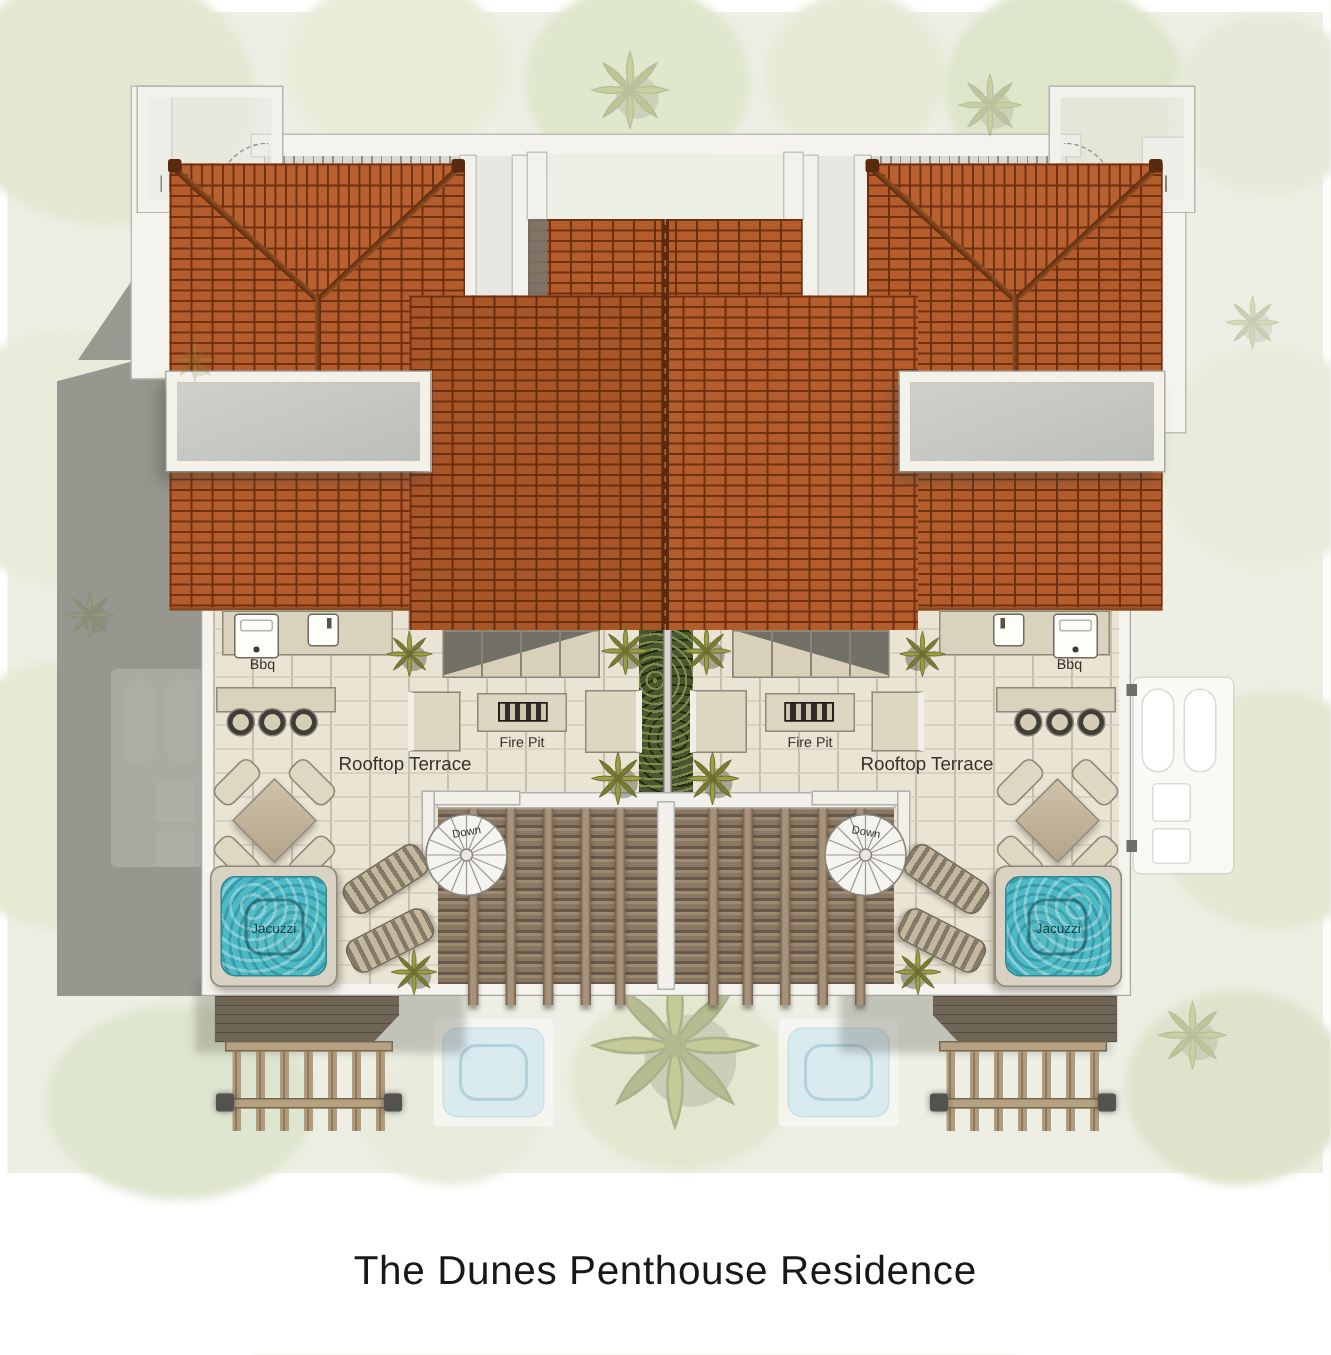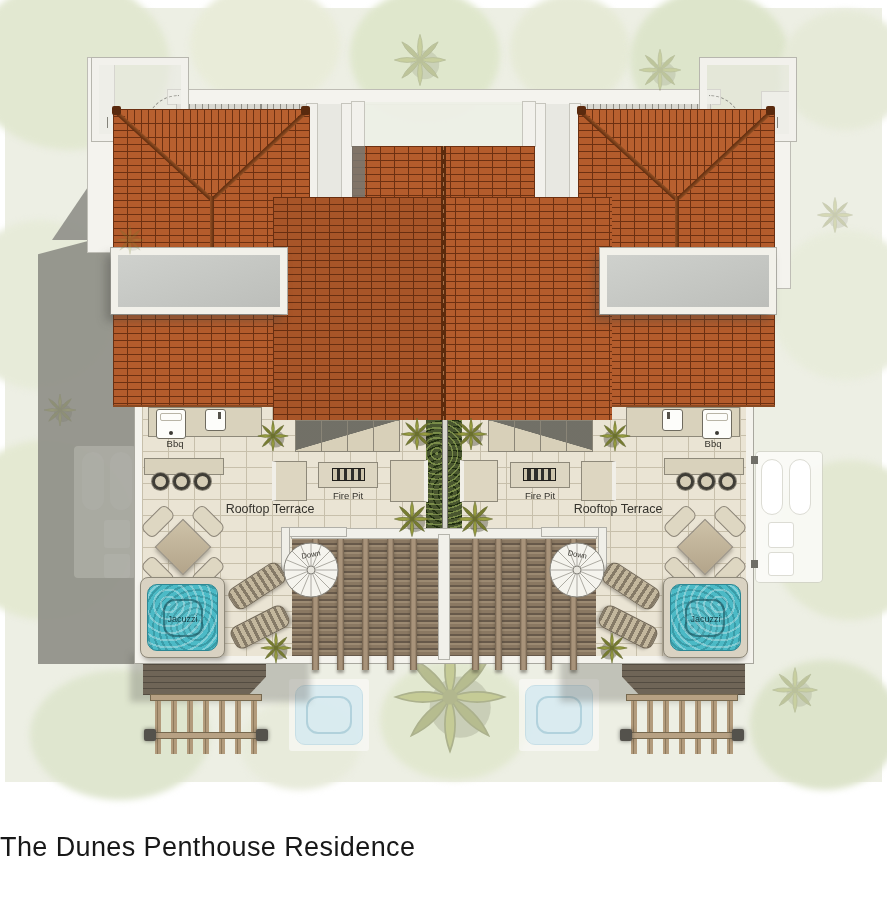--- a/index.html
+++ b/index.html
@@ -64,21 +64,21 @@
   .chairpad{position:absolute;background:#ddd6c1;border:1px solid #8e897a}
   .firein{position:absolute;background:repeating-linear-gradient(90deg,#cfc6ad 0 3.5px,transparent 3.5px 7px),repeating-linear-gradient(0deg,transparent 0 3.5px,#2e2d29 3.5px 5px),#2e2d29;border:1px solid #1e1d1a}
   .dinechair{position:absolute;width:34px;height:17px;background:#ded7c2;border:1px solid #8c8578;border-radius:6px}
   .dinetable{position:absolute;left:22px;top:22px;width:40px;height:40px;background:linear-gradient(135deg,#cec2a8,#b3a48a);border:1px solid #8c8578;transform:rotate(45deg);box-shadow:2px 2px 4px rgba(80,75,65,.4)}
   .landing{position:absolute;background:#f0efe8;border:1px solid #b0afa8}
   .lounger{position:absolute;width:60px;height:24px;border:1px solid #6f6554;border-radius:8px;background:repeating-linear-gradient(90deg,#857a67 0 3px,#c3b79d 3px 7px);box-shadow:2px 2px 3px rgba(80,75,65,.35)}
   .jacz{position:absolute;background:#d9d2c2;border:1px solid #8e897a;border-radius:8px;box-shadow:2px 3px 5px rgba(80,75,65,.4)}
   .jacz .water{position:absolute;inset:6px;border-radius:10px;background:repeating-radial-gradient(circle at 30% 30%,rgba(255,255,255,.3) 0 2px,transparent 2px 7px),repeating-radial-gradient(circle at 70% 65%,rgba(16,86,96,.3) 0 2px,transparent 2px 6px),#4cbac6;border:1px solid #2d8794}
   .jacz .seat{position:absolute;left:22px;top:21px;width:40px;height:38px;border:2px solid rgba(18,70,78,.55);border-radius:12px;background:rgba(255,255,255,.05)}
   .plant{position:absolute;width:34px;height:34px;z-index:35}
-  .title{position:absolute;left:0;right:0;top:832px;font-size:27px;letter-spacing:.4px;color:#181818;z-index:50}
+  .title{position:absolute;left:0;right:0;top:832px;text-align:center;font-size:27px;letter-spacing:.4px;color:#181818;z-index:50}
 </style>
 </head>
 <body>
 
 <div class="abs land"></div>
 <div class="blob" style="left:-30px;top:-20px;width:200px;height:170px;background:#e2e8d1"></div>
 <div class="blob" style="left:190px;top:-15px;width:150px;height:120px;background:#e9ecd9"></div>
 <div class="blob" style="left:350px;top:-10px;width:150px;height:130px;background:#dfe7cc"></div>
 <div class="blob" style="left:510px;top:-5px;width:120px;height:110px;background:#e6ead6"></div>
 <div class="blob" style="left:630px;top:-10px;width:160px;height:140px;background:#dde5cb"></div>

